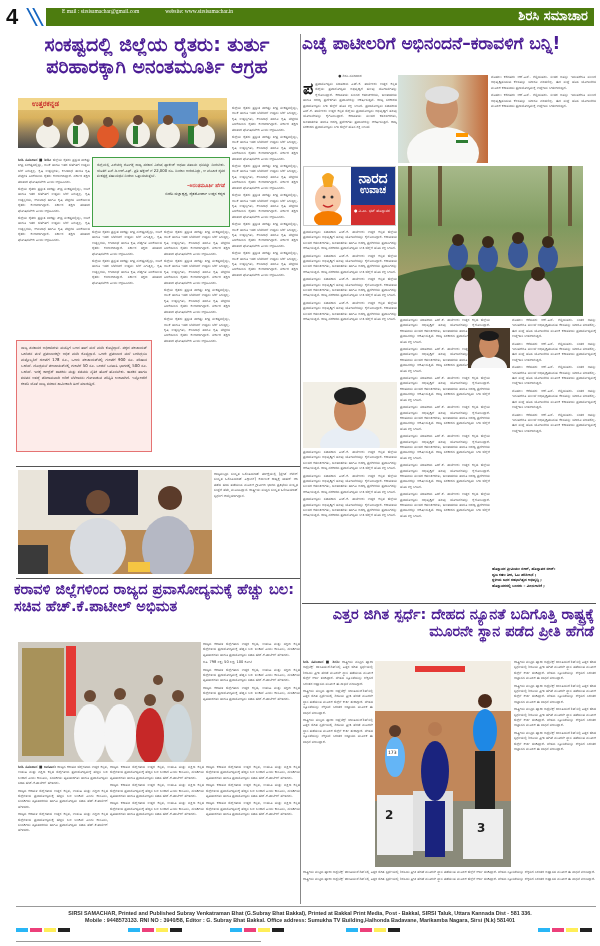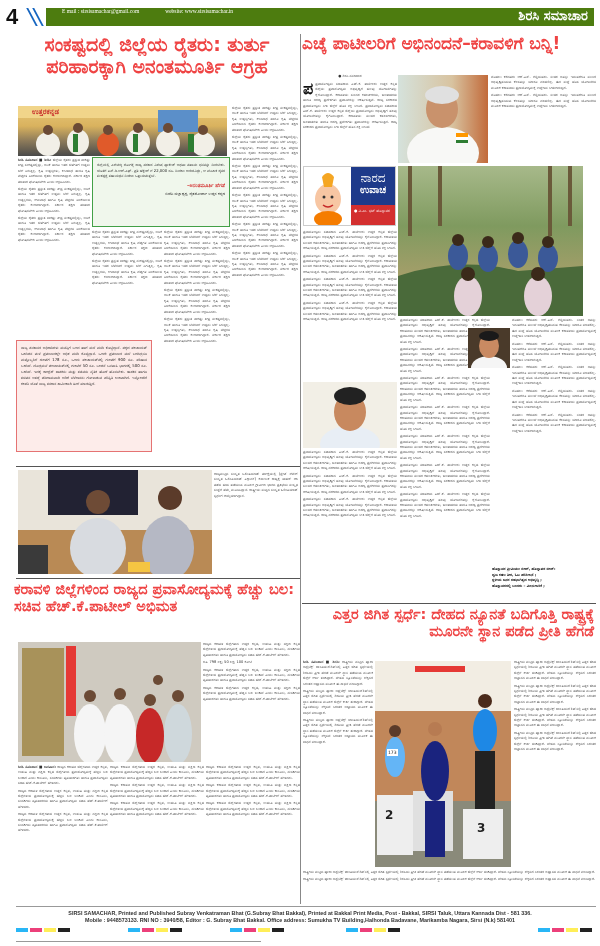--- a/index.html
+++ b/index.html
@@ -9,21 +9,21 @@
   .masthead { position: absolute; left: 6px; top: 8px; width: 588px; height: 18px; display: flex; align-items: stretch; }
   .page-num { font-family: "Liberation Sans", sans-serif; font-weight: bold; font-size: 22px; line-height: 18px; width: 18px; color: #111; margin-right: 2px; }
   .date-block { background: #4caf50; color: #fff; font-family: "Liberation Serif", serif; font-size: 9px; font-weight: bold; padding: 0 6px; display: flex; align-items: center; width: 128px; clip-path: polygon(0 0, 100% 0, 94% 100%, 0 100%); }
   .mh-stripes { width: 20px; position: relative; background: #fff; }
   .mh-stripes::before, .mh-stripes::after { content: ""; position: absolute; top: 0; height: 18px; width: 2px; background: #1565c0; transform: skewX(28deg); }
   .mh-stripes::before { left: 5px; } .mh-stripes::after { left: 11px; }
   .blue-block { background: #4d7c0f; color: #fff; flex: 1; display: flex; align-items: flex-start; font-family: "Liberation Serif", serif; font-size: 5.5px; padding-left: 16px; }
   .blue-block .web { margin-left: 26px; }
   .blue-block .brand { margin-left: auto; font-size: 13px; font-weight: bold; padding-right: 6px; font-family: "DejaVu Sans", sans-serif; }
 
-  .headline { position: absolute; font-family: "DejaVu Sans", sans-serif; font-weight: bold; color: #ef4444; line-height: 1.15; }
+  .headline { position: absolute; font-family: "DejaVu Sans", sans-serif; font-weight: bold; color: #4c1d95; line-height: 1.15; }
   .h1 { left: 14px; top: 34px; width: 286px; font-size: 19px; text-align: center; }
   .h2 { left: 302px; top: 34px; width: 292px; font-size: 17px; }
   .h3 { left: 14px; top: 581px; width: 286px; font-size: 14.5px; }
   .h4 { left: 302px; top: 606px; width: 292px; font-size: 14.5px; text-align: right; }
 
   .rule { position: absolute; background: #555; height: 1px; }
   .vrule { position: absolute; background: #888; width: 1px; }
 
   .photo { position: absolute; overflow: hidden; }
   .txt { position: absolute; font-size: 3.6px; line-height: 5.4px; color: #333; text-align: justify; overflow: hidden; }
@@ -32,21 +32,21 @@
 
   .infobox-green { position: absolute; left: 92px; top: 157px; width: 138px; height: 70px; border: 1.5px solid #43a047; background: #f0f7ec; padding: 4px; }
   .infobox-green .quote { font-size: 3.8px; line-height: 5.6px; color: #222; text-align: justify; }
   .infobox-green .author { color: #d32f2f; font-weight: bold; font-size: 5px; text-align: right; margin-top: 3px; }
   .infobox-green .role { font-size: 4px; text-align: right; margin-top: 2px; }
 
   .infobox-pink { position: absolute; left: 16px; top: 340px; width: 136px; height: 112px; border: 1.5px solid #e57373; background: #fdecea; padding: 4px; font-size: 3.9px; line-height: 6px; color: #222; text-align: justify; overflow: hidden; }
 
   .narada { position: absolute; left: 303px; top: 166px; width: 93px; height: 60px; background: #fff; border: 1px solid #ccc; }
   .narada .blue { position: absolute; right: 0; top: 0; width: 44px; height: 100%; background: #1e3a8a; color: #fff; text-align: center; }
-  .narada .blue .t1 { font-size: 12px; font-weight: normal; margin-top: 5px; line-height: 12px; }
+  .narada .blue .t1 { font-size: 14px; font-weight: bold; margin-top: 5px; line-height: 12px; }
   .narada .blue .t2 { font-size: 10px; font-weight: bold; line-height: 12px; }
   .narada .red { position: absolute; right: 0; bottom: 0; width: 44px; height: 20px; background: #d32f2f; color: #fff; font-size: 3.8px; padding: 3px; line-height: 6px; }
   .narada .cartoon { position: absolute; left: 4px; top: 2px; width: 42px; height: 56px; }
 
   .footer { position: absolute; left: 0; top: 910px; width: 600px; text-align: center; font-family: "Liberation Sans", sans-serif; font-weight: bold; font-size: 5.4px; color: #333; line-height: 7px; }
   .colorbars { position: absolute; top: 928px; left: 16px; width: 580px; height: 5px; }
   .cb { position: absolute; top: 0; height: 4px; width: 12px; }
   .bottom-rule { position: absolute; left: 16px; top: 941px; width: 245px; height: 1px; background: #999; }
 
   .caption-box { position: absolute; left: 214px; top: 472px; width: 84px; font-size: 3.6px; line-height: 5.4px; color: #333; text-align: justify; }
@@ -64,21 +64,21 @@
     <span class="brand">ಶಿರಸಿ ಸಮಾಚಾರ</span>
   </div>
 </div>
 
 <div class="headline h1">ಸಂಕಷ್ಟದಲ್ಲಿ ಜಿಲ್ಲೆಯ ರೈತರು: ತುರ್ತು ಪರಿಹಾರಕ್ಕಾಗಿ ಅನಂತಮೂರ್ತಿ ಆಗ್ರಹ</div>
 
 <div class="headline h2">ಎಚ್ಕೆ ಪಾಟೀಲರಿಗೆ ಅಭಿನಂದನೆ–ಕರಾವಳಿಗೆ ಬನ್ನಿ!</div>
 
 <div class="vrule" style="left:300px; top:34px; height:870px;"></div>
 
-<div class="photo" style="left:18px; top:106px; width:209px; height:50px; background:linear-gradient(180deg,#e8c87a 0%,#d9b25e 40%,#8c7a5a 70%,#4a4a4a 100%);">
+<div class="photo" style="left:18px; top:98px; width:209px; height:50px; background:linear-gradient(180deg,#e8c87a 0%,#d9b25e 40%,#8c7a5a 70%,#4a4a4a 100%);">
   <svg width="209" height="50">
     <rect x="0" y="0" width="209" height="12" fill="#f1d58a"></rect>
     <rect x="140" y="4" width="40" height="22" fill="#5b8fc9"></rect>
     <g fill="#f2efe7">
       <ellipse cx="30" cy="38" rx="12" ry="12"></ellipse>
       <ellipse cx="60" cy="36" rx="11" ry="13"></ellipse>
       <ellipse cx="120" cy="36" rx="12" ry="13"></ellipse>
       <ellipse cx="150" cy="37" rx="12" ry="13"></ellipse>
       <ellipse cx="185" cy="38" rx="12" ry="12"></ellipse>
     </g>

